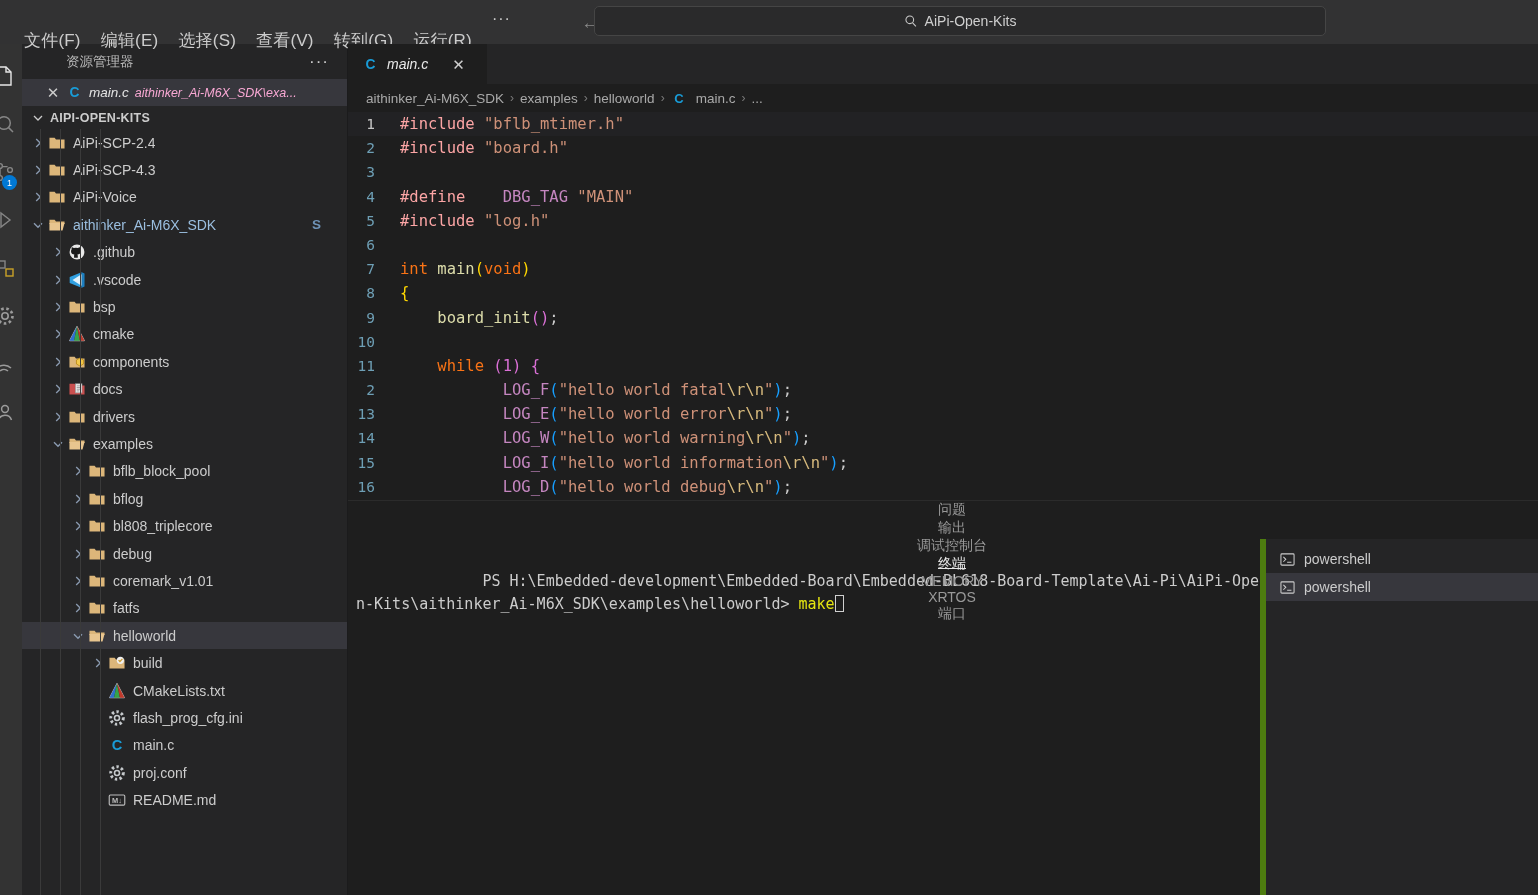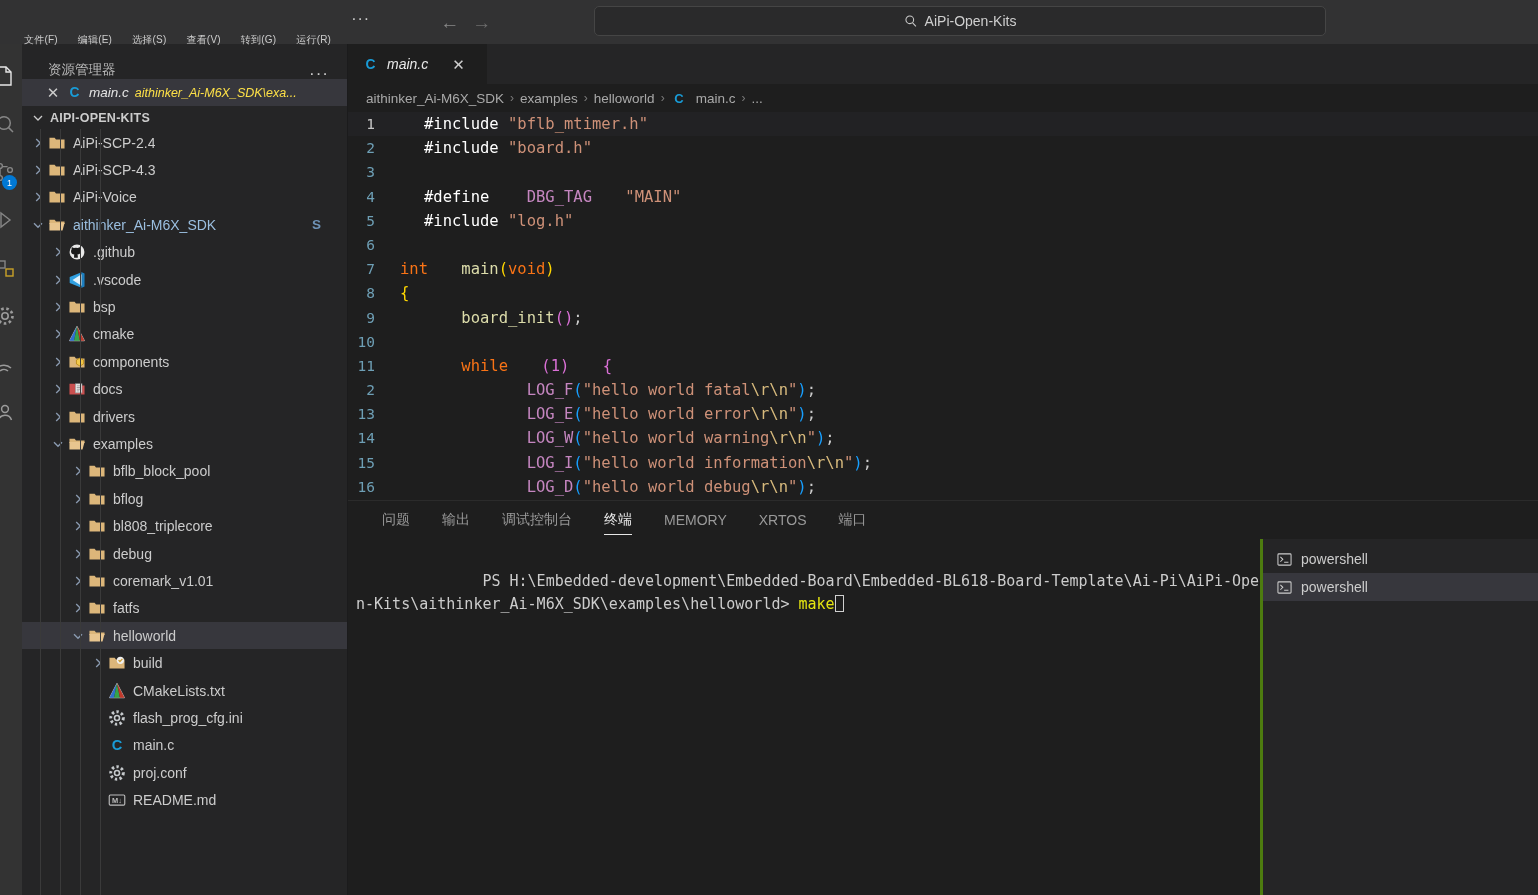--- a/index.html
+++ b/index.html
@@ -12,21 +12,21 @@
   }
   .app { position: relative; width: 1538px; height: 895px; display: flex; flex-direction: column; }
 
   
   .titlebar {
     height: 44px; min-height: 44px; background: #323233;
     display: flex; align-items: center; position: relative;
   }
   .menus { display: flex; align-items: center; padding-left: 14px; gap: 0px; }
   .menu-item {
-    font-size: 10px; color: #cccccc; padding: 5px 10px; white-space: nowrap;
+    font-size: 17px; color: #cccccc; padding: 5px 10px; white-space: nowrap;
     letter-spacing: .2px;
     margin-top: 36px;
   }
   .menu-more { font-size: 16px; color: #cccccc; padding: 2px 10px 8px 10px; letter-spacing: 1px;}
   .navbtns { display: flex; align-items: center; gap: 14px; margin-left: 60px; }
   .navarrow { font-size: 19px; color: #8a8a8a; width: 18px; text-align: center; line-height: 1; }
   .navarrow.fwd { color: #6e6e6e; }
   .qinput {
     position: absolute; left: 594px; top: 6px; width: 732px; height: 30px;
     background: #2a2a2b; border: 1px solid #454545; border-radius: 5px;
@@ -58,39 +58,39 @@
     font-family: "Liberation Sans", sans-serif; padding: 0 3px;
   }
 
   
   .sidebar {
     width: 326px; min-width: 326px; background: #252526;
     display: flex; flex-direction: column; overflow: hidden;
     border-right: 1px solid #1b1b1c;
   }
   .sb-title {
-    height: 35px; display: flex; align-items: flex-end; justify-content: space-between;
-    padding: 0 18px 0 26px; color: #bbbbbb; font-size: 13.5px; flex: 0 0 auto;
+    height: 35px; display: flex; align-items: center; justify-content: space-between;
+    padding: 0 18px 0 26px; color: #bbbbbb; font-size: 13.5px; flex: 0 0 auto; margin-left: 18px;
   }
   .sb-dots { font-size: 17px; color: #cccccc; letter-spacing: 1px; line-height: 10px; }
 
   .section-hdr {
     height: 23px; display: flex; align-items: center; gap: 4px;
     padding-left: 8px; font-size: 12.5px; font-weight: bold; color: #cccccc;
     letter-spacing: .25px; flex: 0 0 auto;
   }
   .chev { width: 16px; height: 16px; display: inline-block; flex: 0 0 auto; }
 
   .open-editor {
     height: 27px; display: flex; align-items: center; gap: 6px;
     padding-left: 24px; background: #37373d; font-size: 13.5px; flex: 0 0 auto;
   }
   .oe-close { color: #cccccc; font-size: 15px; width: 14px; text-align:center; line-height: 1;}
   .oe-name { font-style: italic; color: #e4e4e4; }
-  .oe-path { font-style: italic; color: #fde047; font-size: 12.5px; overflow: hidden;
+  .oe-path { font-style: italic; color: #f9a8d4; font-size: 12.5px; overflow: hidden;
              white-space: nowrap; text-overflow: ellipsis; }
 
   .tree { flex: 1; overflow: hidden; position: relative; }
   .row {
     height: 27.4px; display: flex; align-items: center; font-size: 14px;
     color: #cccccc; white-space: nowrap; position: relative;
   }
   .row.selected { background: #37373d; }
   .row .twisty { width: 16px; height: 16px; flex: 0 0 auto; margin-right: 2px; }
   .row .ficon { width: 18px; height: 18px; flex: 0 0 auto; margin-right: 7px; display:block; }
@@ -133,31 +133,31 @@
     width: 52px; min-width: 52px; text-align: right; padding-right: 25px;
     color: #6e9fb5; font-size: 14.5px; flex: 0 0 auto;
   }
   .code-line.cur .lineno { color: #c6c6c6; }
   .codetext { white-space: pre; color: #d4d4d4; }
   .kw   { color: #f97316; }
   .fn   { color: #dcdcaa; }
   .str  { color: #ce9178; }
   .esc  { color: #d7ba7d; }
   .mac  { color: #c586c0; margin-left: 28px; }
-  .pp   { color: #ffffff; margin-left: 24px; }
+  .pp   { color: #fca5a5; }
   .punc { color: #cccccc; }
   .par1 { color: #ffd700; }
   .par2 { color: #da70d6; }
   .par3 { color: #179fff; }
 
   
   .panel { height: 395px; min-height: 395px; display: flex; flex-direction: column;
            background: #1e1e1e; border-top: 1px solid #2b2b2b; }
   .panel-tabs { height: 38px; min-height: 38px; display: flex; align-items: center;
-                padding-left: 18px; gap: 0px; }
+                padding-left: 18px; gap: 0px; flex-direction: column; }
   .ptab {
     font-size: 14px; color: #999999; padding: 0 16px; height: 38px;
     display: flex; align-items: center; position: relative; white-space: nowrap;
   }
   .ptab.active { color: #e7e7e7; }
   .ptab.active::after {
     content: ""; position: absolute; left: 16px; right: 16px; bottom: 4px;
     height: 1px; background: #e7e7e7;
   }
   .panel-body { flex: 1; display: flex; min-height: 0; }
@@ -166,21 +166,21 @@
     font-family: "DejaVu Sans Mono", "Liberation Mono", monospace;
     font-size: 15px; line-height: 23px; color: #cccccc; overflow: hidden;
   }
   .term-line { white-space: pre-wrap; word-break: break-all; }
   .term-cmd { color: #e5e510; }
   .term-cursor {
     display: inline-block; width: 9px; height: 17px; vertical-align: -3px;
     border: 1px solid #d0d0d0; background: transparent;
   }
   .term-sidebar {
-    width: 278px; min-width: 278px; background: #252526; border-left: 3px solid #4d7c0f;
+    width: 278px; min-width: 278px; background: #252526; border-left: 6px solid #4d7c0f;
     padding-top: 6px;
   }
   .term-item {
     height: 28px; display: flex; align-items: center; gap: 9px;
     padding-left: 14px; font-size: 14px; color: #cccccc;
   }
   .term-item.selected { background: #37373d; }
   .term-item svg { flex: 0 0 auto; display:block; }
 </style>
 </head>

